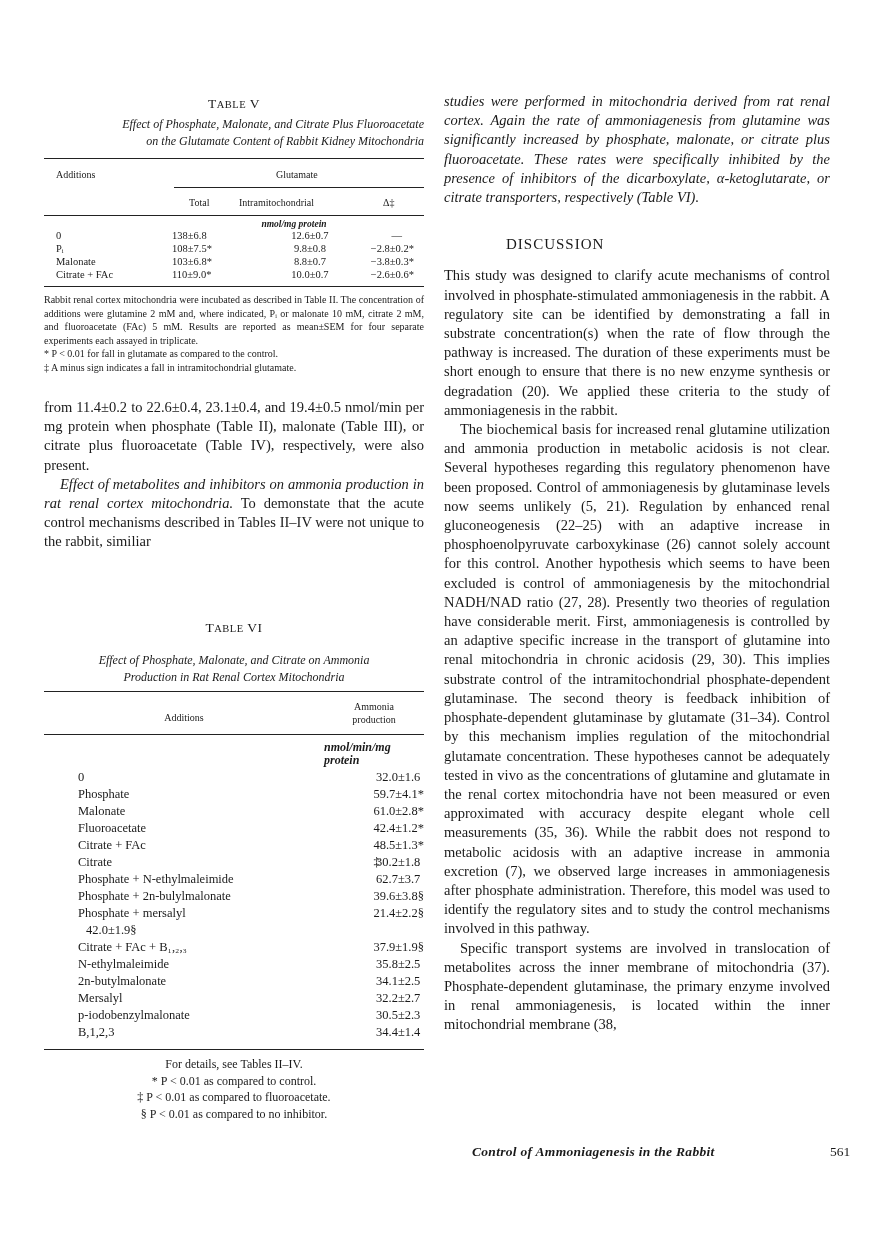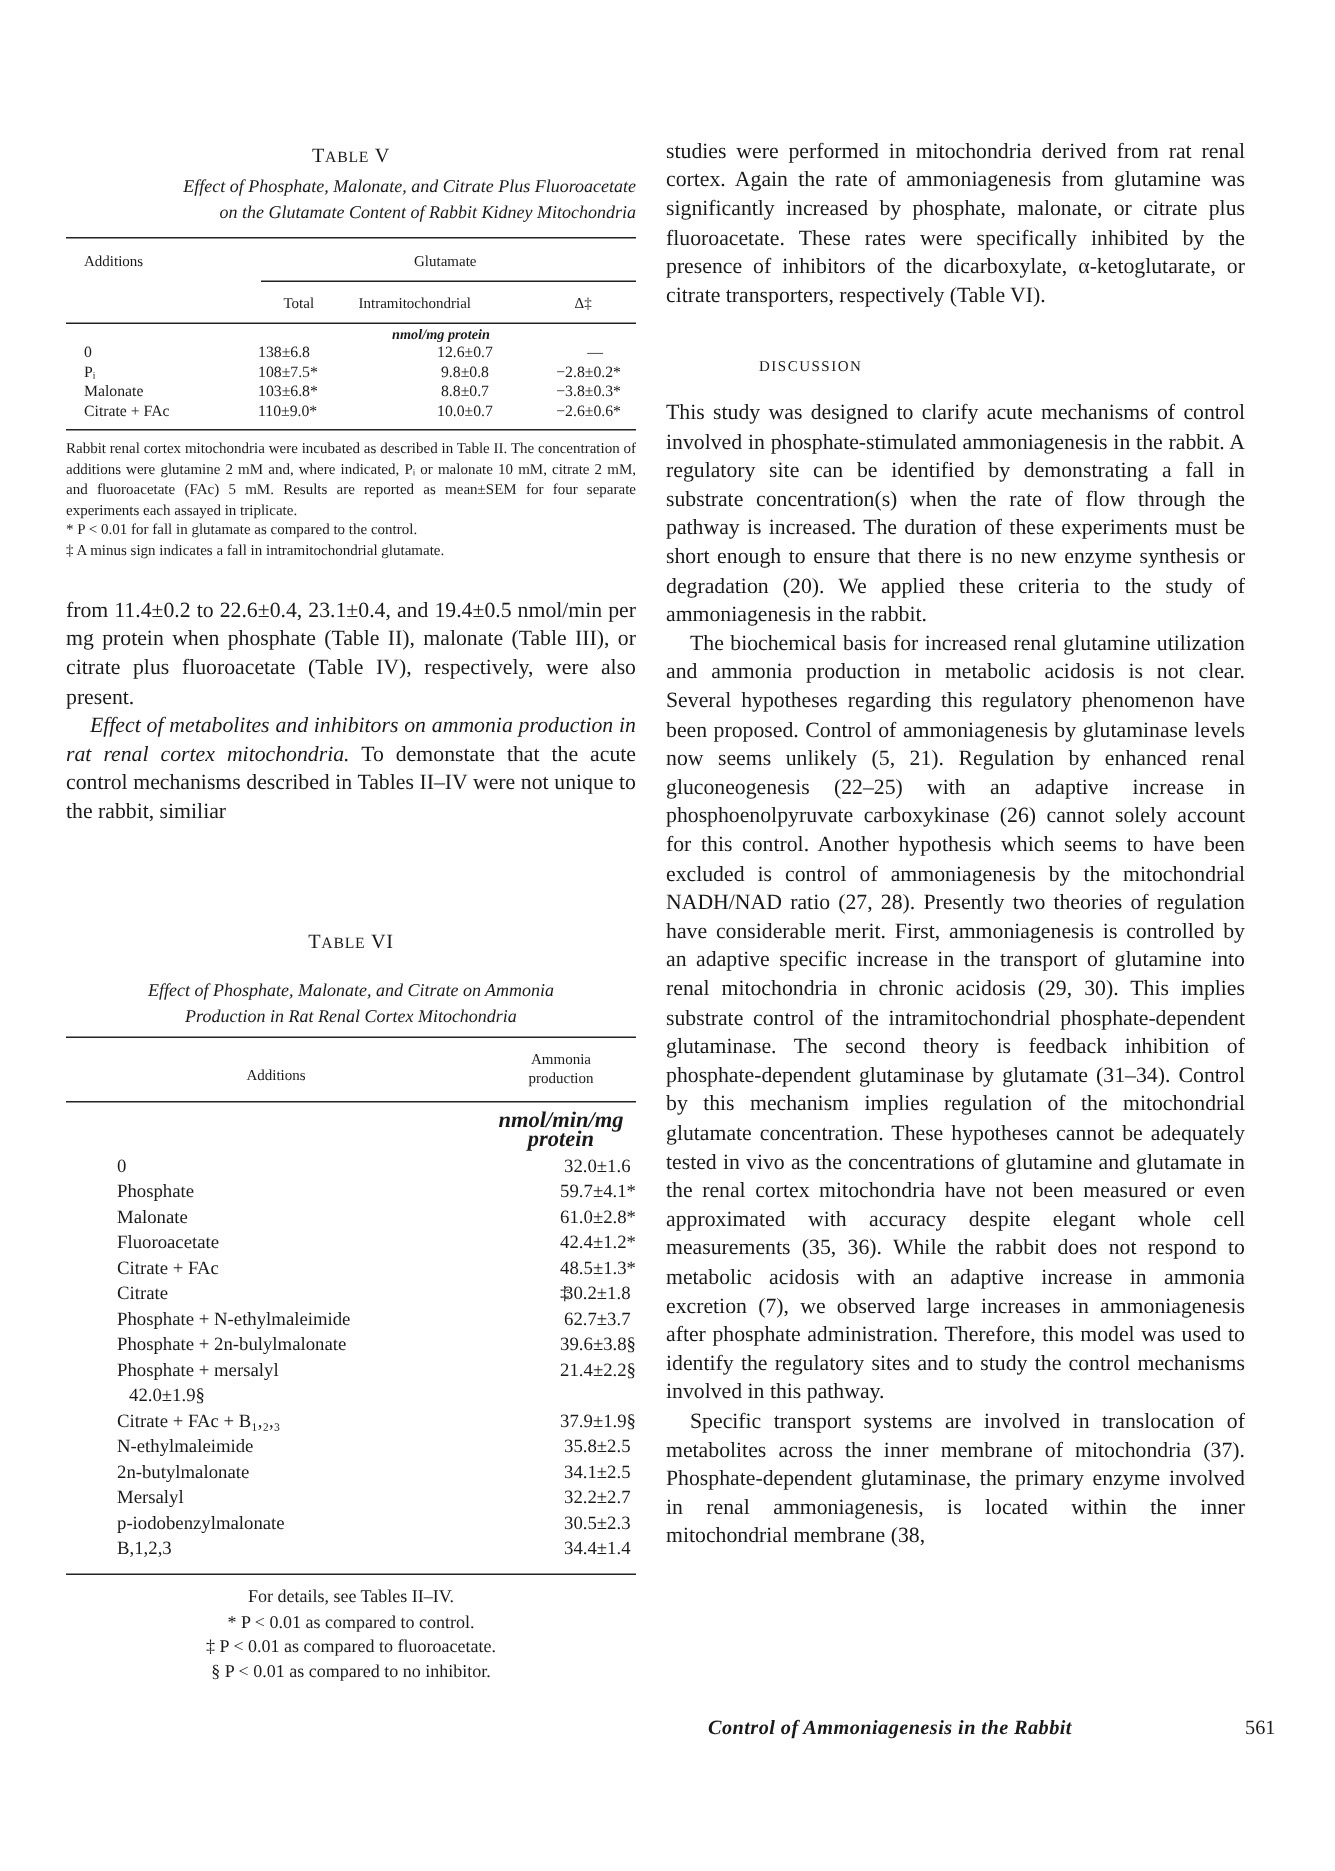--- a/index.html
+++ b/index.html
@@ -32,30 +32,30 @@
   .ital { font-style: italic; }
 
   
   .t6-label { position: absolute; top: 620px; left: 0; width: 380px; text-align: center; font-size: 13.5px; letter-spacing: 0.5px; }
   .t6-label .sc { font-size: 10.5px; }
   .t6-caption { position: absolute; top: 652px; left: 0; width: 380px; text-align: center; font-style: italic; font-size: 12px; line-height: 17px; }
   .t6-table { position: absolute; top: 691px; left: 0; width: 380px; }
   .t6-hdr { display: flex; height: 42px; align-items: center; font-size: 10px; }
   .t6-hdr .c1 { width: 280px; text-align: center; padding-top: 8px; }
   .t6-hdr .c2 { flex: 1; text-align: center; line-height: 13px; }
-  .t6-unit { font-size: 15px; font-style: italic; font-weight: bold; text-align: center; line-height: 13px; padding-left: 280px; width: 100px; margin-top: 6px; }
+  .t6-unit { font-size: 12px; font-style: italic; font-weight: bold; text-align: left; line-height: 13px; padding-left: 280px; width: 100px; margin-top: 6px; }
   .t6-row { display: flex; font-size: 12.5px; height: 17px; line-height: 17px; }
   .t6-row .c1 { width: 290px; padding-left: 34px; box-sizing: border-box; }
   .t6-row .c2 { flex: 1; padding-left: 42px; }
   .t6-notes { font-size: 12px; line-height: 16.6px; margin-top: 6px; text-align: center; }
 
   .footer { position: absolute; top: 1144px; left: 472px; font-size: 13.5px; }
   .footer .title { font-style: italic; font-weight: bold; letter-spacing: 0.3px; }
   .footer .page { position: absolute; left: 358px; top: 0; font-weight: normal; }
-  h2 { font-size: 10px; font-weight: normal; letter-spacing: 1px; margin: 0; }
+  h2 { font-size: 15px; font-weight: normal; letter-spacing: 1px; margin: 0; }
 </style>
 </head>
 <body>
 
 <div class="col-left">
 
   <div class="t5-label"><span>T</span><span class="sc">ABLE</span><span> V</span></div>
   <div class="t5-caption">
     <div>Effect of Phosphate, Malonate, and Citrate Plus Fluoroacetate</div>
     <div>on the Glutamate Content of Rabbit Kidney Mitochondria</div>
@@ -202,21 +202,21 @@
       <div>For details, see Tables II–IV.</div>
       <div>* P &lt; 0.01 as compared to control.</div>
       <div>‡ P &lt; 0.01 as compared to fluoroacetate.</div>
       <div>§ P &lt; 0.01 as compared to no inhibitor.</div>
     </div>
   </div>
 </div>
 
 <div class="col-right">
   <div class="body-text" style="position:absolute; top:92px; left:0; width:386px;">
-    <p style="margin:0;">studies were performed in mitochondria derived from rat renal cortex. Again the rate of ammoniagenesis from glutamine was significantly increased by phosphate, malonate, or citrate plus fluoroacetate. These rates were specifically inhibited by the presence of inhibitors of the dicarboxylate, α-ketoglutarate, or citrate transporters, respectively (Table VI).</p>
+    <p style="margin:0;font-style:italic;">studies were performed in mitochondria derived from rat renal cortex. Again the rate of ammoniagenesis from glutamine was significantly increased by phosphate, malonate, or citrate plus fluoroacetate. These rates were specifically inhibited by the presence of inhibitors of the dicarboxylate, α-ketoglutarate, or citrate transporters, respectively (Table VI).</p>
     <h2 style="margin:28px 0 12px 62px;">DISCUSSION</h2>
     <p style="margin:0;">This study was designed to clarify acute mechanisms of control involved in phosphate-stimulated ammoniagenesis in the rabbit. A regulatory site can be identified by demonstrating a fall in substrate concentration(s) when the rate of flow through the pathway is increased. The duration of these experiments must be short enough to ensure that there is no new enzyme synthesis or degradation (20). We applied these criteria to the study of ammoniagenesis in the rabbit.</p>
     <p style="margin:0;" class="indent">The biochemical basis for increased renal glutamine utilization and ammonia production in metabolic acidosis is not clear. Several hypotheses regarding this regulatory phenomenon have been proposed. Control of ammoniagenesis by glutaminase levels now seems unlikely (5, 21). Regulation by enhanced renal gluconeogenesis (22–25) with an adaptive increase in phosphoenolpyruvate carboxykinase (26) cannot solely account for this control. Another hypothesis which seems to have been excluded is control of ammoniagenesis by the mitochondrial NADH/NAD ratio (27, 28). Presently two theories of regulation have considerable merit. First, ammoniagenesis is controlled by an adaptive specific increase in the transport of glutamine into renal mitochondria in chronic acidosis (29, 30). This implies substrate control of the intramitochondrial phosphate-dependent glutaminase. The second theory is feedback inhibition of phosphate-dependent glutaminase by glutamate (31–34). Control by this mechanism implies regulation of the mitochondrial glutamate concentration. These hypotheses cannot be adequately tested in vivo as the concentrations of glutamine and glutamate in the renal cortex mitochondria have not been measured or even approximated with accuracy despite elegant whole cell measurements (35, 36). While the rabbit does not respond to metabolic acidosis with an adaptive increase in ammonia excretion (7), we observed large increases in ammoniagenesis after phosphate administration. Therefore, this model was used to identify the regulatory sites and to study the control mechanisms involved in this pathway.</p>
     <p style="margin:0;" class="indent">Specific transport systems are involved in translocation of metabolites across the inner membrane of mitochondria (37). Phosphate-dependent glutaminase, the primary enzyme involved in renal ammoniagenesis, is located within the inner mitochondrial membrane (38,</p>
   </div>
 </div>
 
 <div class="footer">
   <span class="title">Control of Ammoniagenesis in the Rabbit</span>
   <span class="page">561</span>

